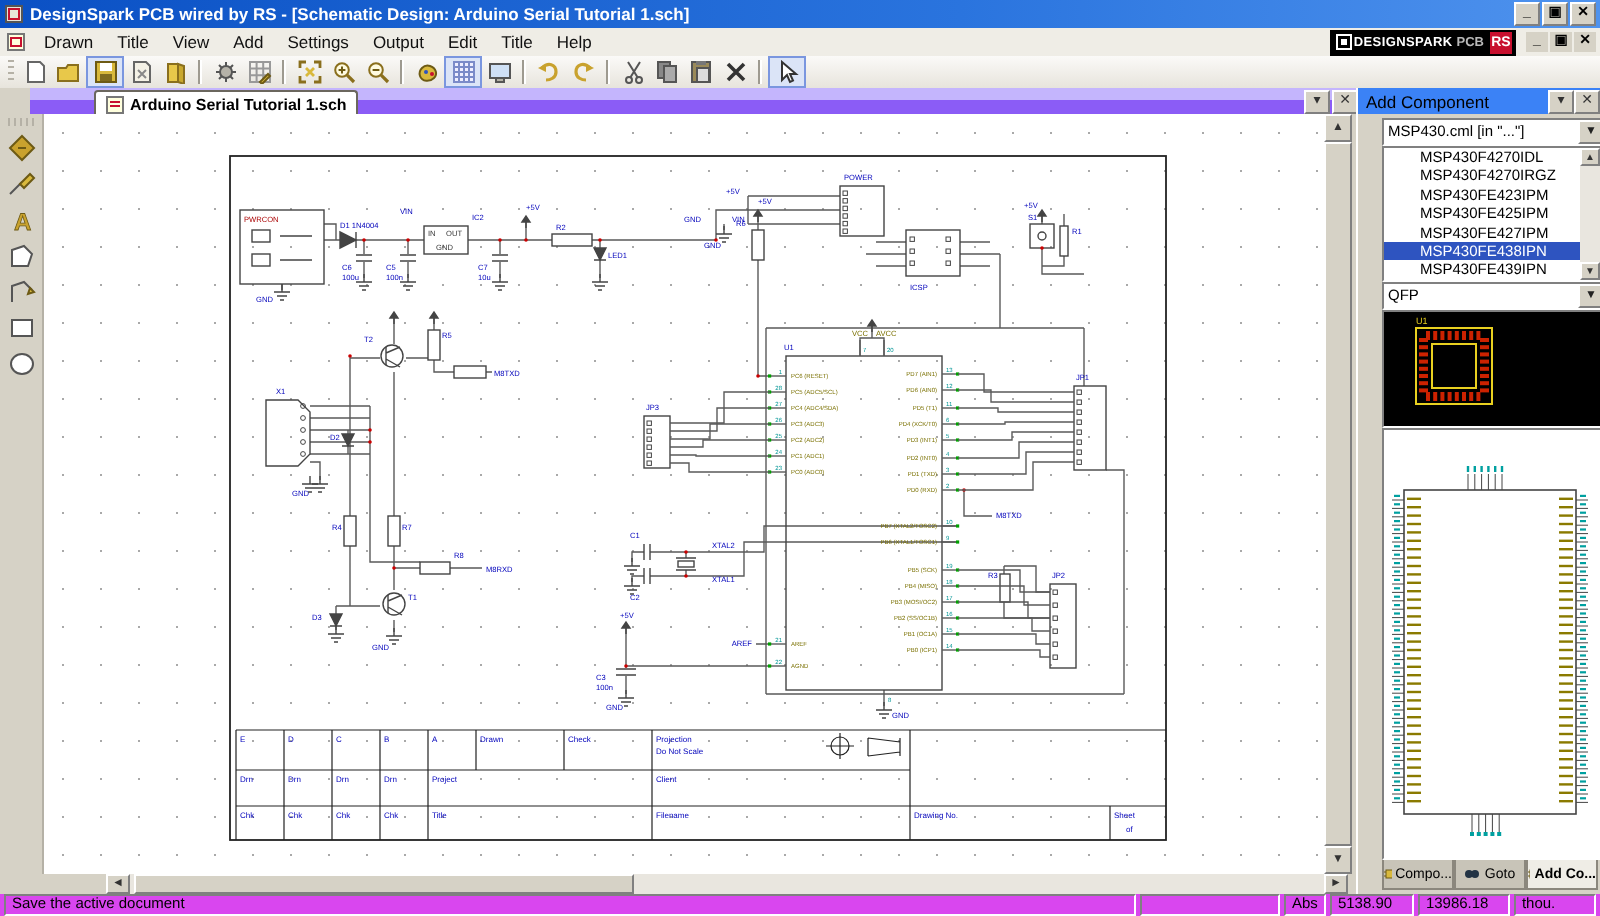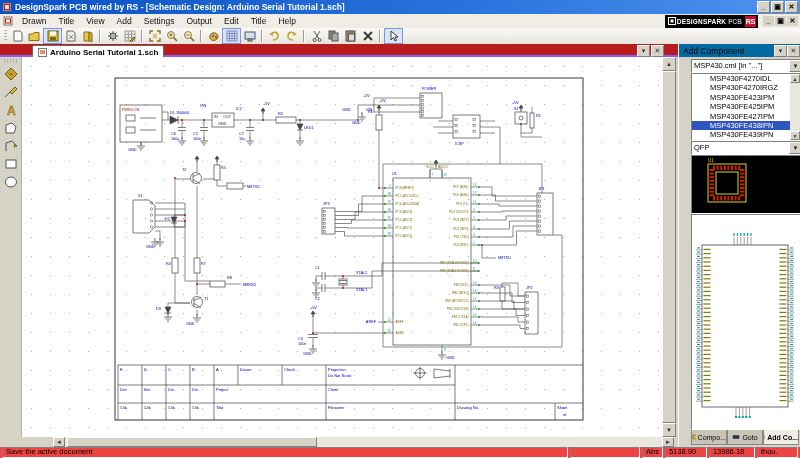--- a/index.html
+++ b/index.html
@@ -22,52 +22,52 @@
   #logo .lg2{color:#b9b9b9;font-weight:bold;font-size:6.5px;margin-left:2px;}
   #logo .lgbadge{background:#c8102e;color:#fff;font-weight:bold;font-size:7px;width:11px;height:11px;line-height:11px;text-align:center;margin-left:3px;}
   #menu-winbtns{display:flex;margin:0 2px 0 4px;}
   
   #toolbar{left:0;top:28px;width:800px;height:16px;background:linear-gradient(#fbfaf8,#e7e4dc);display:flex;align-items:center;padding-left:2px;}
   .tsep{width:1px;height:12px;background:#9e9a90;border-right:1px solid #fff;margin:0 3px;}
   .tgrip{width:3px;height:12px;margin:0 2px;background:repeating-linear-gradient(#b5b1a6 0 1px,transparent 1px 3px);}
   .tbtn{width:17px;height:14px;display:flex;align-items:center;justify-content:center;}
   .tbtn.hl{border:1px solid #7a96df;background:#dbe4f7;}
   
-  #tabrow{left:0;top:44px;width:678px;height:13px;background:#b91c1c;border-bottom:2px solid #8b5cf6;}
+  #tabrow{left:15px;top:44px;width:678px;height:13px;background:#c4b5fd;border-bottom:7px solid #8b5cf6;}
   #doc-tab{position:absolute;left:32px;top:1px;height:12px;background:#fff;border:1px solid #6b675e;border-bottom:none;border-radius:2px 2px 0 0;display:flex;align-items:center;font-size:8px;font-weight:bold;padding:0 5px;}
   #doc-tab .dticon{margin-right:3px;}
   .paneminibtn{width:11px;height:10px;background:#d6d2c6;font-size:7px;line-height:9px;text-align:center;color:#333;}
   
   #lefttool{left:0;top:57px;width:22px;height:380px;background:#d6d2c6;border-right:1px solid #b5b1a6;}
   #lefttool .grip{height:4px;margin:2px 4px;background:repeating-linear-gradient(90deg,#b5b1a6 0 1px,transparent 1px 3px);}
   .ltbtn{width:18px;height:17px;margin:1px auto;display:flex;align-items:center;justify-content:center;}
   
   #canvas{left:22px;top:57px;width:640px;height:380px;background:#fff;}
   #canvas svg{display:block;font-family:"Liberation Sans",sans-serif;}
   
   .sb{background:#e9e6df;}
   .sbtn{background:#d6d2c6;text-align:center;color:#333;}
   #vscroll{left:662px;top:57px;width:14px;height:380px;}
   #hscroll{left:22px;top:437px;width:654px;height:10px;background:#d6d2c6;}
   
   #panel{left:678px;top:44px;width:122px;height:403px;background:#d6d2c6;border-left:1px solid #fff;}
-  #panel-header{position:absolute;left:0;top:0;width:122px;height:13px;background:#0369a1;display:flex;align-items:center;font-size:8.5px;padding-left:4px;box-sizing:border-box;}
+  #panel-header{position:absolute;left:0;top:0;width:122px;height:13px;background:#3b82f6;display:flex;align-items:center;font-size:8.5px;padding-left:4px;box-sizing:border-box;}
   .combo{position:absolute;left:12px;width:108px;height:12px;background:#fff;font-size:7.5px;line-height:11px;padding-left:2px;white-space:nowrap;overflow:hidden;}
   .combo .drop{position:absolute;right:0;top:0;width:11px;height:10px;background:#d6d2c6;font-size:6px;text-align:center;line-height:10px;color:#222;}
   #comp-list{position:absolute;left:12px;top:29px;width:108px;height:66px;background:#fff;font-size:7.5px;overflow:hidden;}
   .list-row{height:9.4px;line-height:9.4px;padding-left:18px;white-space:nowrap;color:#000;}
   .list-row.sel{background:#2e54c0;color:#fff;}
   #list-sb{position:absolute;right:0;top:0;width:10px;height:66px;background:#e9e6df;}
   #preview-fp{position:absolute;left:12px;top:111px;width:108px;height:57px;background:#000;}
   #preview-sym{position:absolute;left:12px;top:170px;width:108px;height:214px;background:#fff;}
   #panel-tabs{position:absolute;left:12px;top:386px;width:108px;height:15px;display:flex;font-size:7px;}
   .ptab{flex:1;display:flex;align-items:center;justify-content:center;background:#c8c4b8;border:1px solid #8b877d;border-top:none;gap:2px;white-space:nowrap;overflow:hidden;}
   .ptab.active{background:#efede6;font-weight:bold;}
   
-  #statusbar{left:0;top:447px;width:800px;height:11px;background:#ef4444;display:flex;align-items:center;font-size:7.5px;gap:2px;padding:0 2px;}
+  #statusbar{left:0;top:447px;width:800px;height:11px;background:#d946ef;display:flex;align-items:center;font-size:7.5px;gap:2px;padding:0 2px;}
   .scell{height:9px;line-height:8px;padding:0 3px;white-space:nowrap;}
 </style>
 </head>
 <body>
 
 <div id="app">
 
   <div id="titlebar" class="abs">
     <svg id="app-icon" width="10" height="10">
         <rect x="1" y="1" width="8" height="8" fill="#e8e4da" stroke="#555"></rect>

